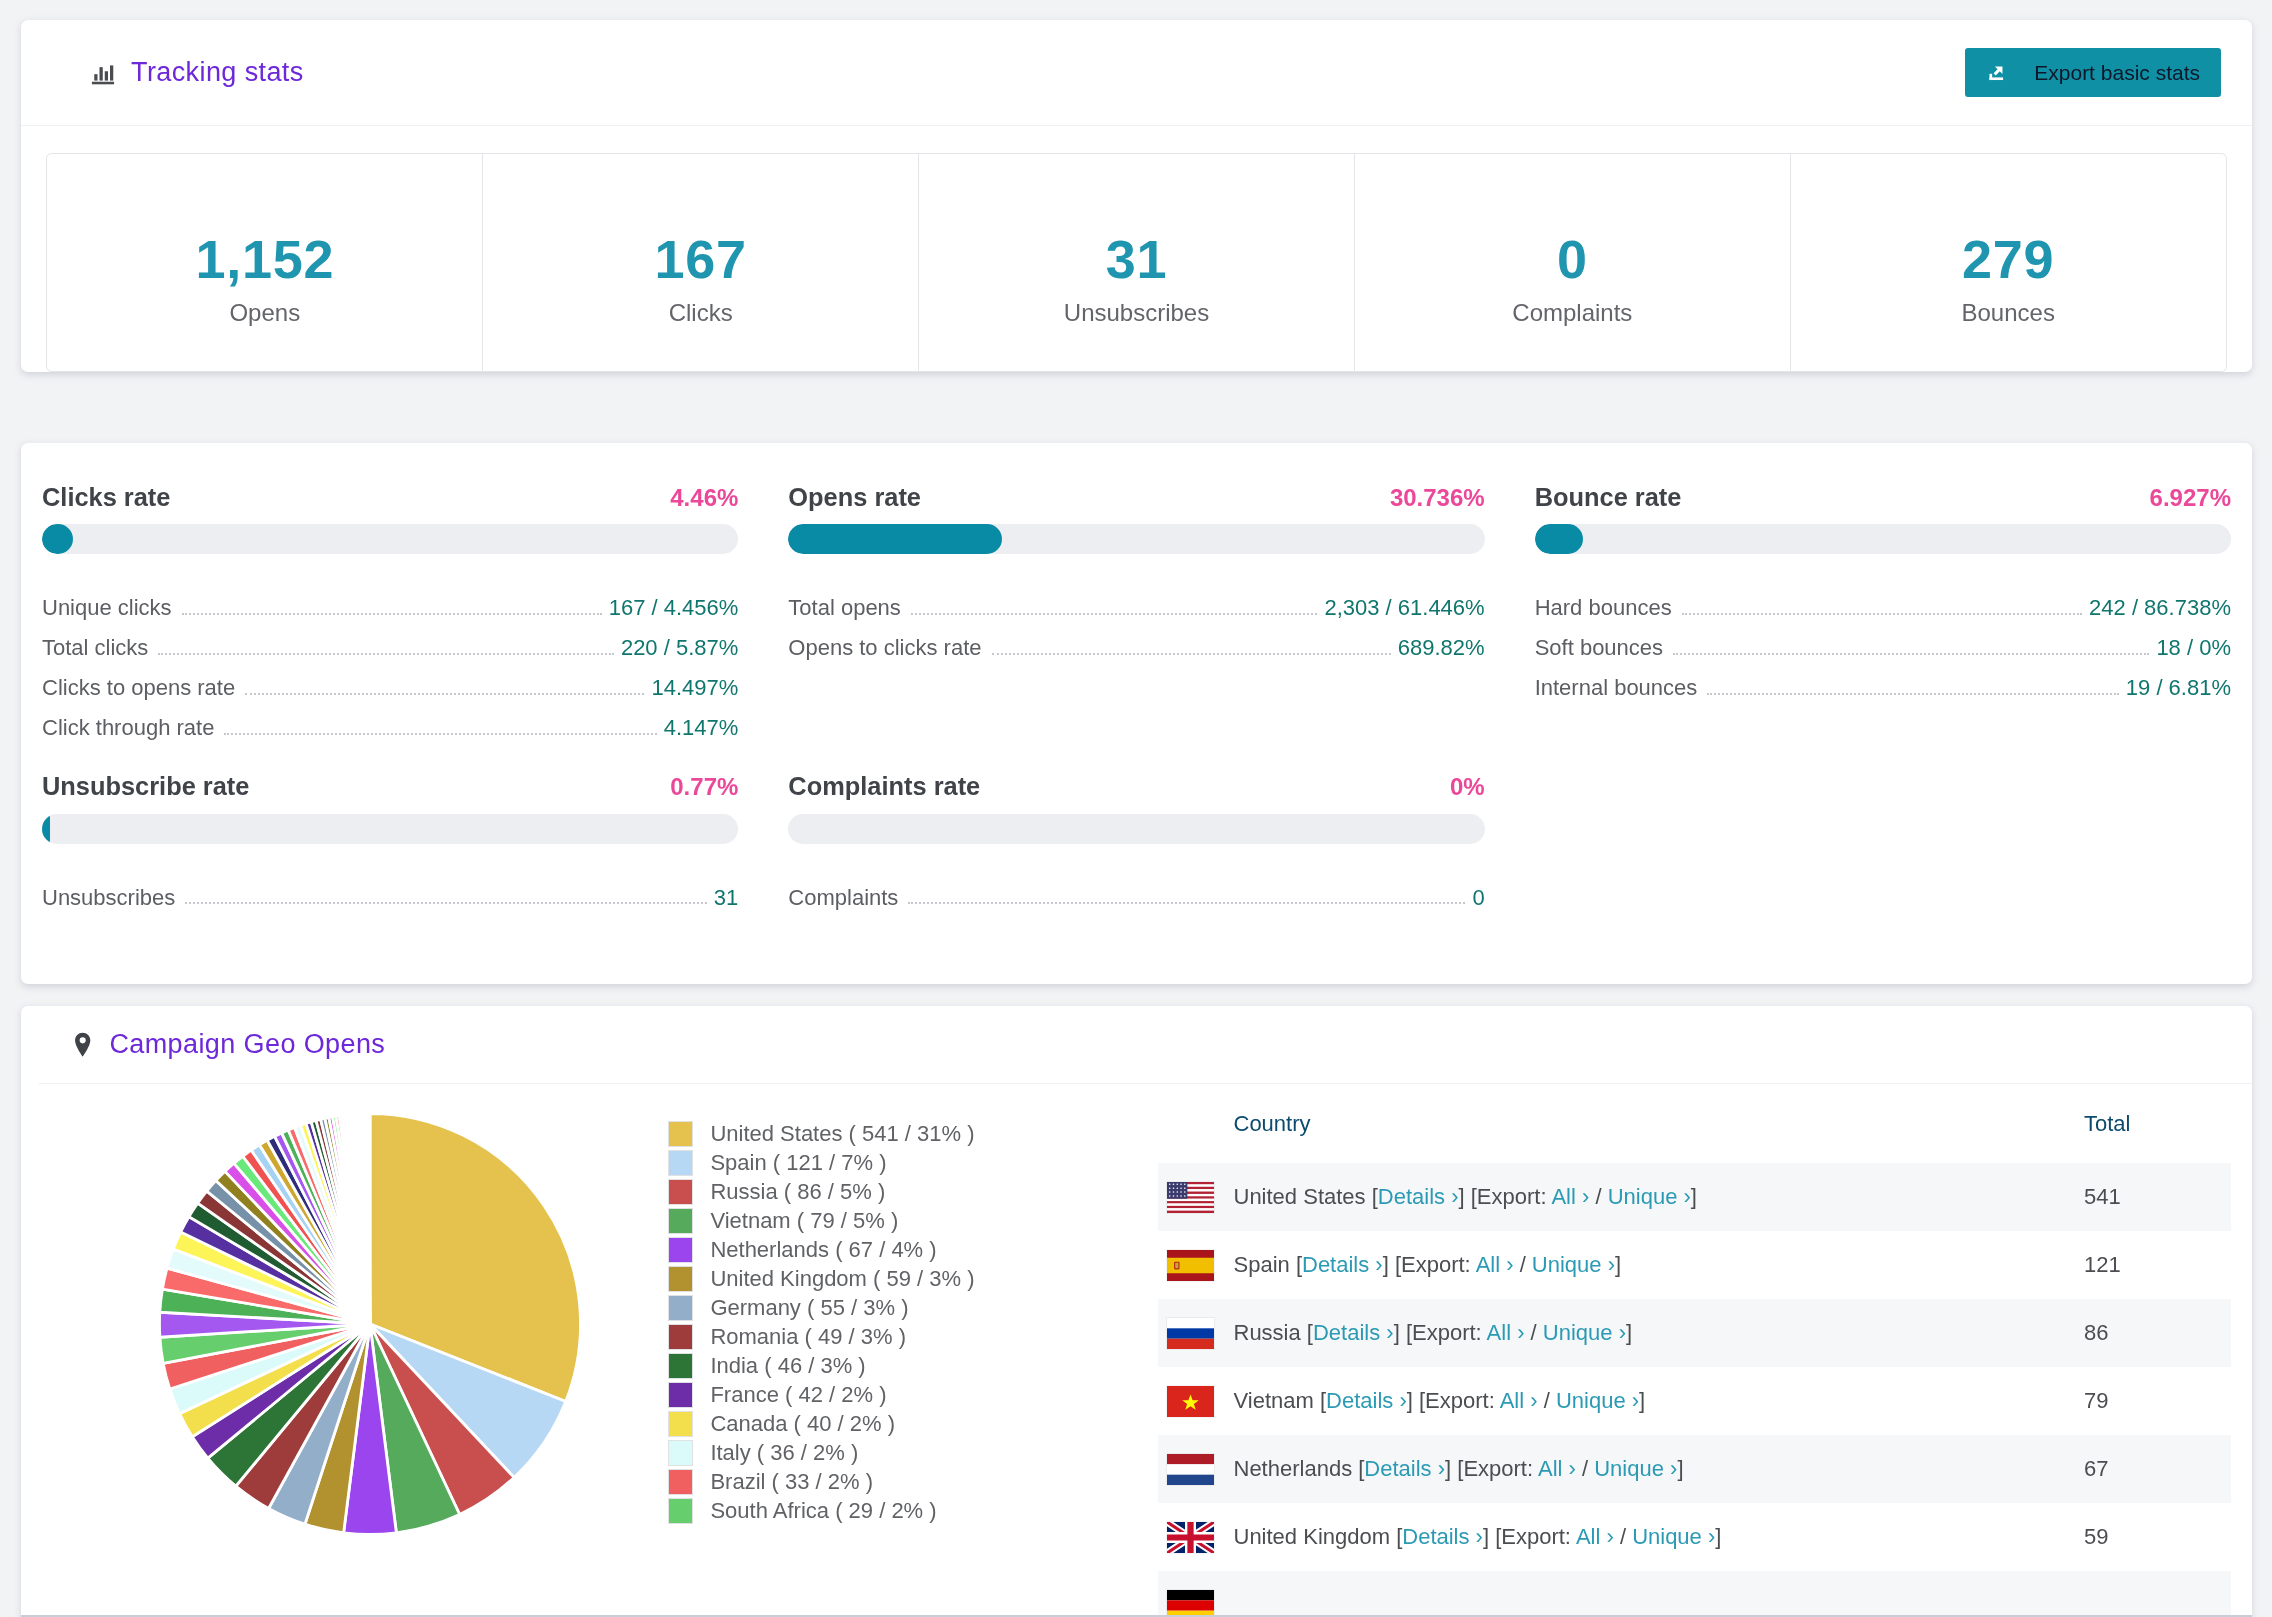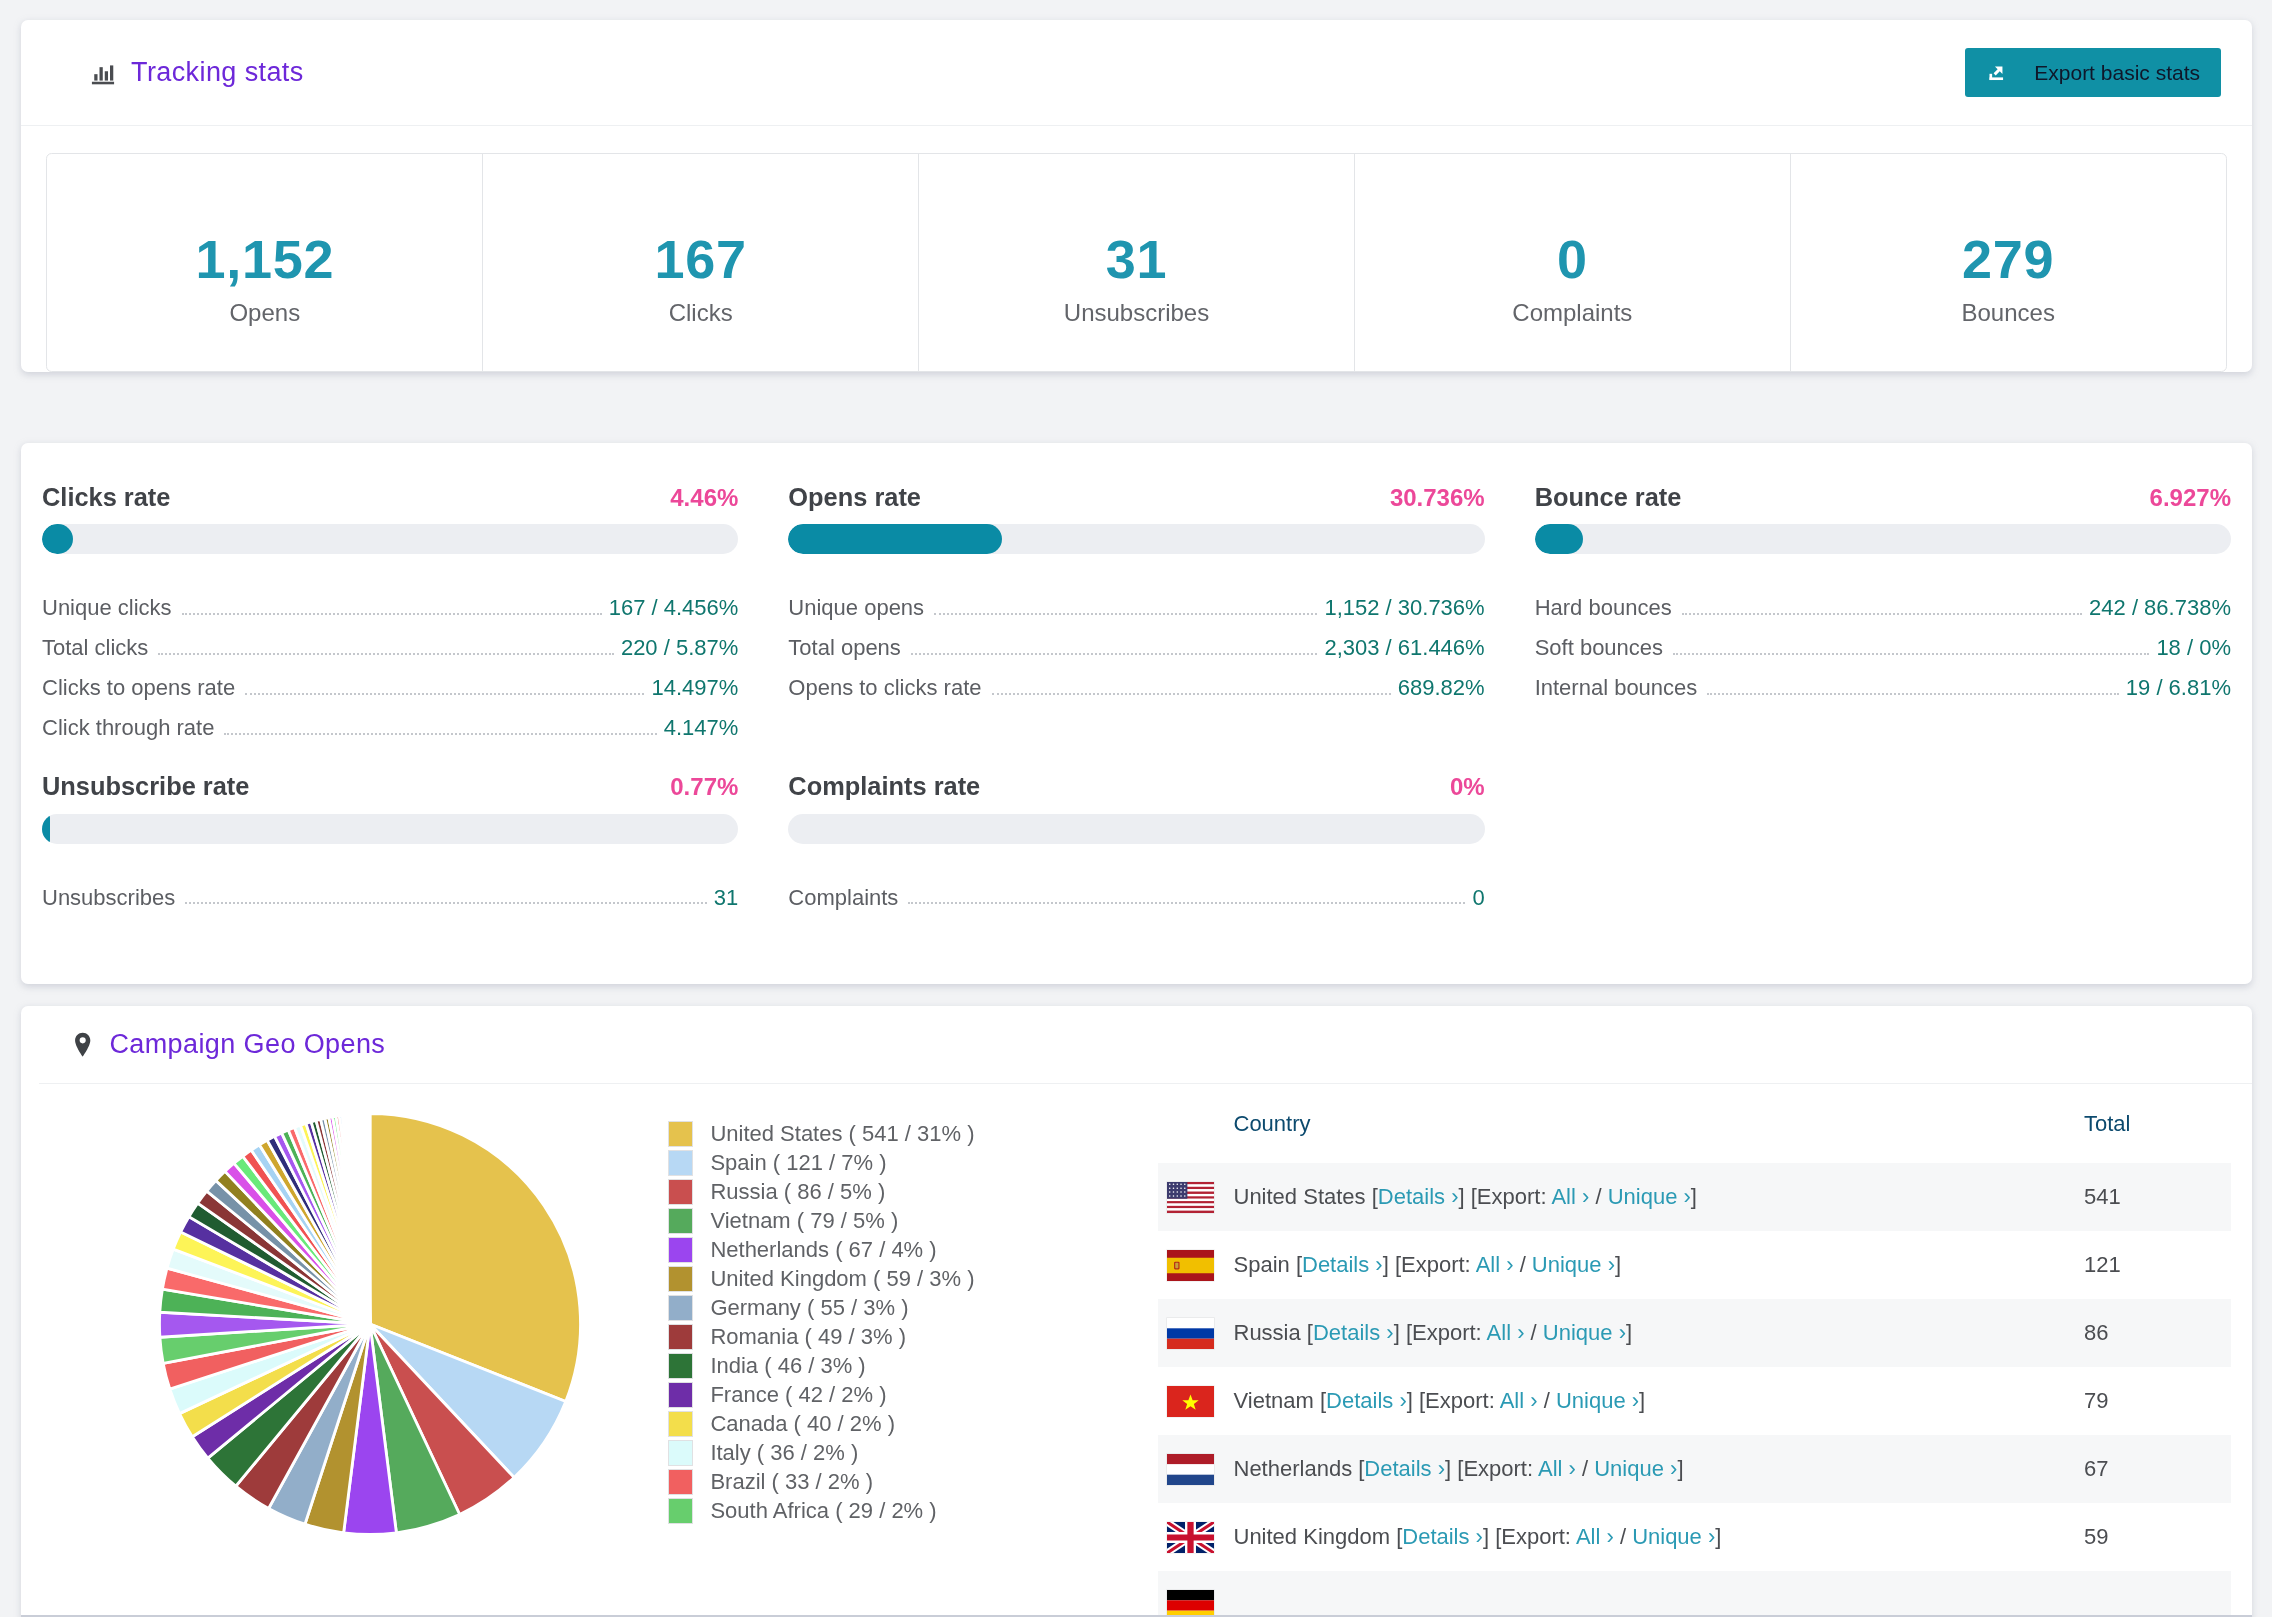--- a/index.html
+++ b/index.html
@@ -182,25 +182,20 @@
   </div>
         <div class="rate-section">
     <div class="rate-title-row">
       <span class="rate-title">Opens rate</span>
       <span class="rate-pct">30.736%</span>
     </div>
     <div class="rate-bar">
       <div class="rate-fill" style="width: 30.736%;"></div>
     </div>
     <div class="rate-rows">
-            <div class="rate-row">
-    <span class="rr-label">Unique opens</span>
-    <span class="leader"></span>
-    <span class="rr-value">1,152 / 30.736%</span>
-  </div>
             <div class="rate-row">
     <span class="rr-label">Total opens</span>
     <span class="leader"></span>
     <span class="rr-value">2,303 / 61.446%</span>
   </div>
             <div class="rate-row">
     <span class="rr-label">Opens to clicks rate</span>
     <span class="leader"></span>
     <span class="rr-value">689.82%</span>
   </div>

